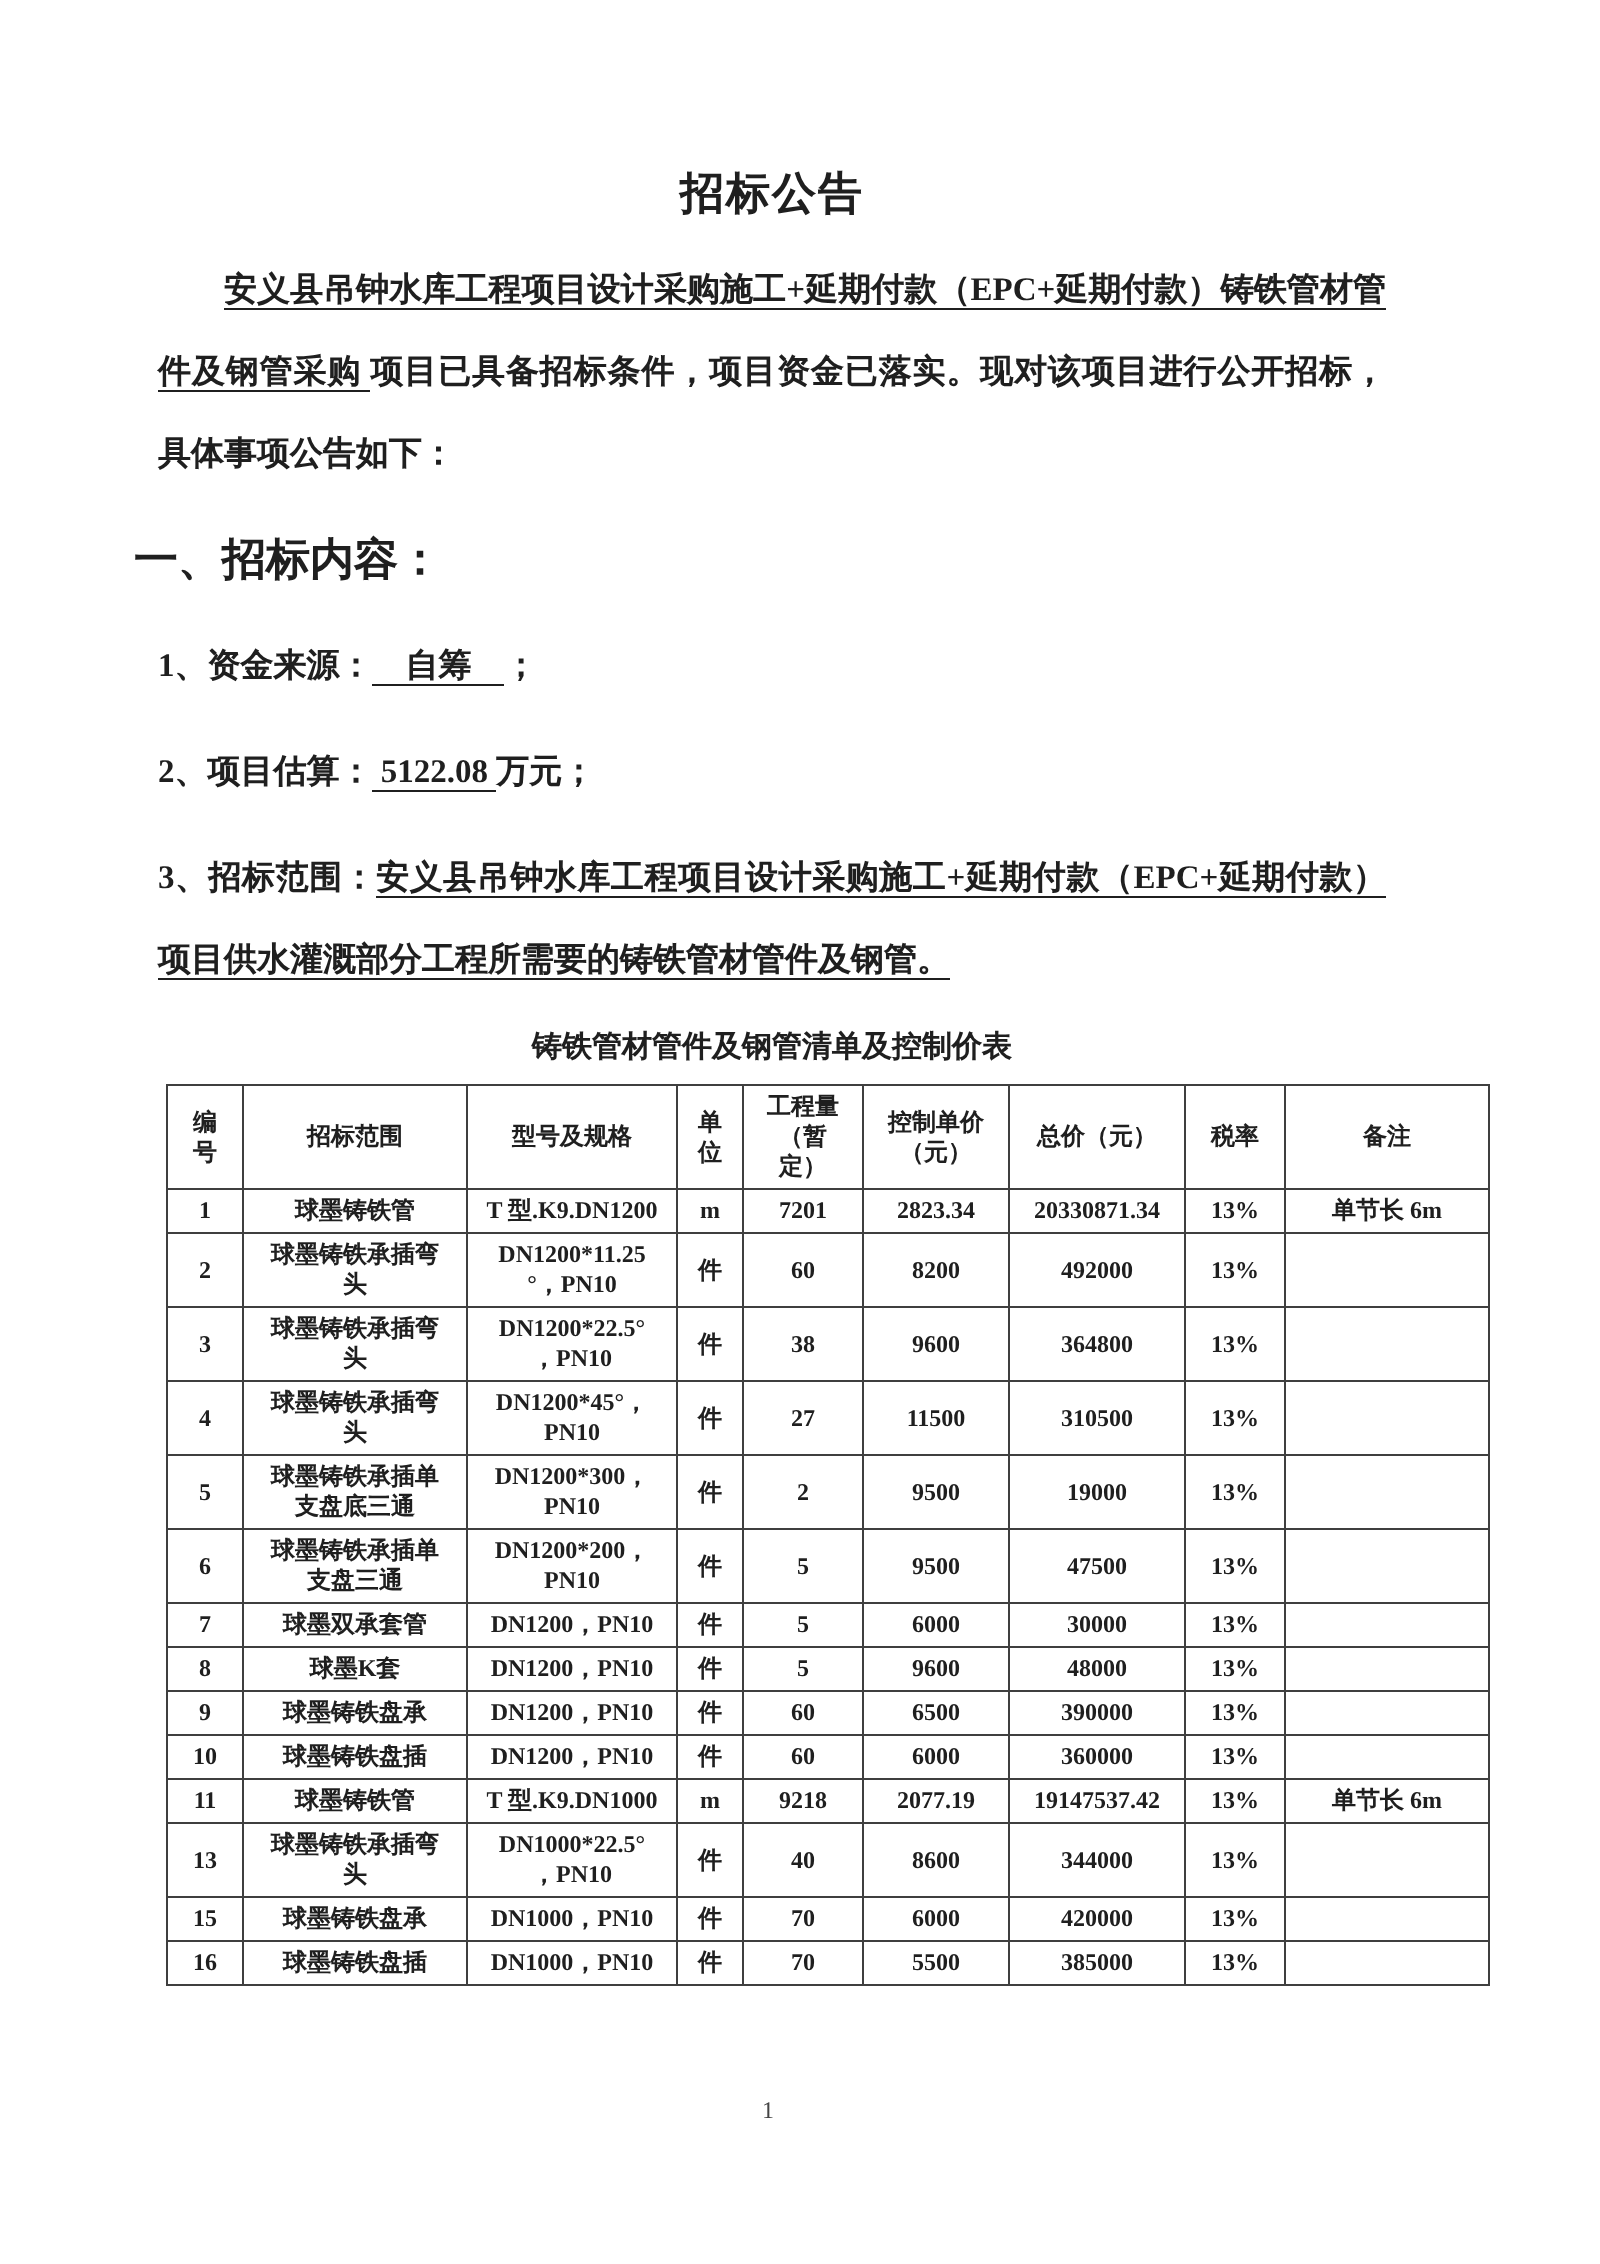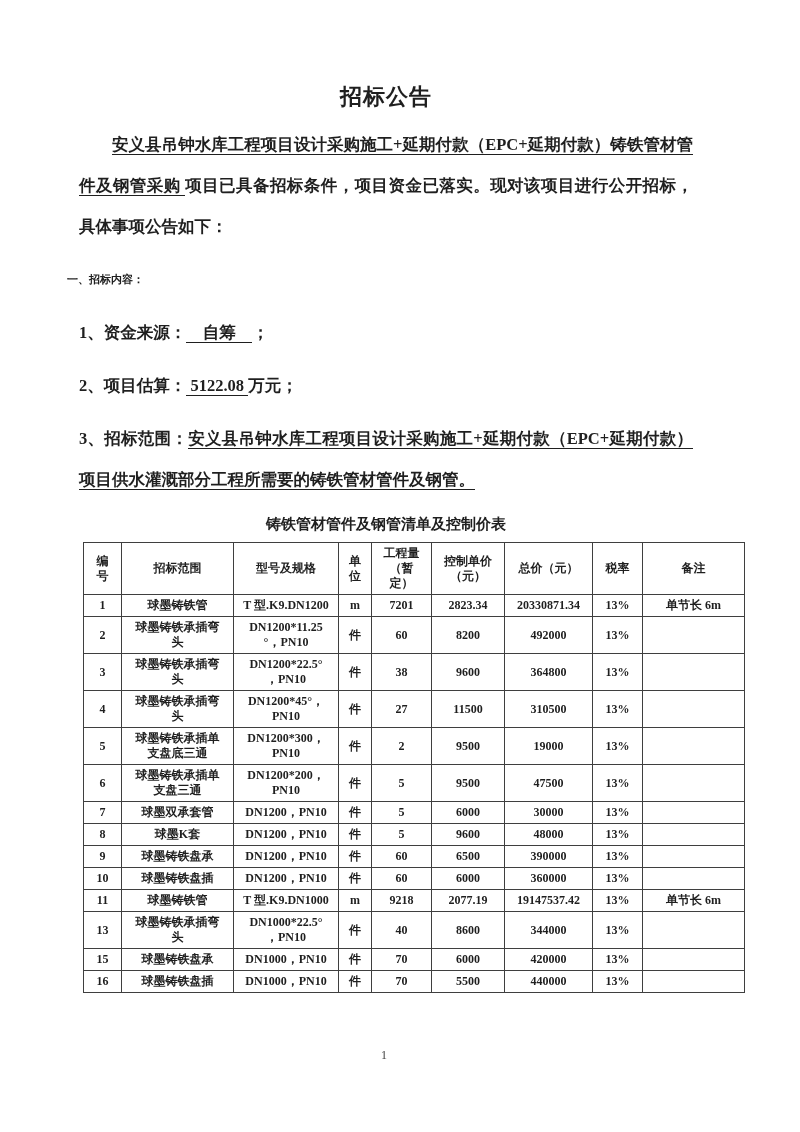--- a/index.html
+++ b/index.html
@@ -6,21 +6,21 @@
   .page {
     width:768px; height:1132px; position:relative; background:#ffffff;
     overflow:hidden; box-sizing:border-box;
     font-family:"Liberation Serif","DejaVu Serif",serif;
     font-weight:700; color:#1f1f1f;
   }
   .content { padding:84px 63px 0 67px; }
   .doc-title { font-size:22px; line-height:26px; text-align:center; margin:0 0 14px 0; letter-spacing:1px; }
   .para { font-size:16.5px; line-height:41px; margin:12px; text-align:justify; }
   .intro { text-indent:33px; }
-  .sec-heading { font-size:11px; line-height:41px; margin:0; }
+  .sec-heading { font-size:22px; line-height:41px; margin:0; }
   .u { border-bottom:1.5px solid #1f1f1f; }
   .table-title { font-size:15px; line-height:25px; text-align:center; margin:8px 0 5px 0; }
   table.price { border-collapse:collapse; table-layout:fixed; width:661px; margin-left:16px; }
   table.price th, table.price td {
     border:1px solid #3f3f3f; text-align:center; vertical-align:middle;
     font-size:12px; line-height:15px; padding:3px 1px; white-space:pre-line;
     font-weight:700; overflow:hidden;
   }
   .page-number { position:absolute; top:1048px; left:0; right:0; text-align:center; font-size:12px; font-weight:400; color:#444; }
 </style>
@@ -230,21 +230,21 @@
             <td>13%</td>
             <td></td>
           </tr>
           <tr>
             <td>16</td>
             <td>球墨铸铁盘插</td>
             <td>DN1000，PN10</td>
             <td>件</td>
             <td>70</td>
             <td>5500</td>
-            <td>440000</td>
+            <td>385000</td>
             <td>13%</td>
             <td></td>
           </tr>
         </tbody>
     </table>
   </div>
 
   <div class="page-number">1</div>
 </div>
 

